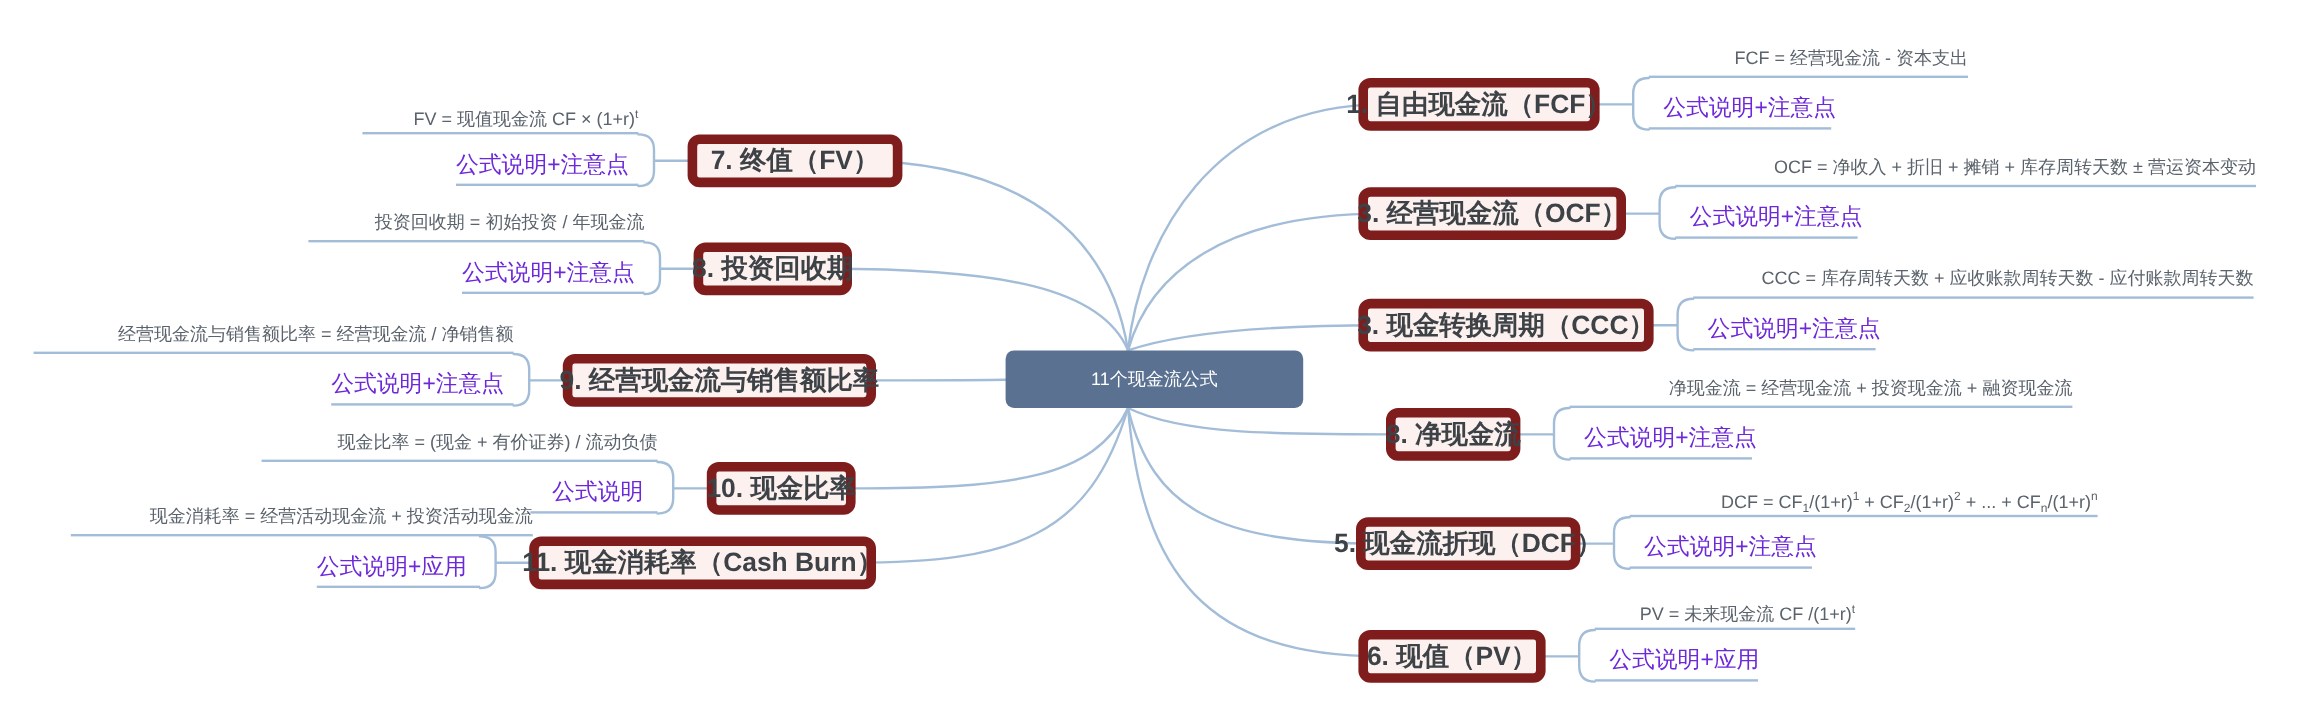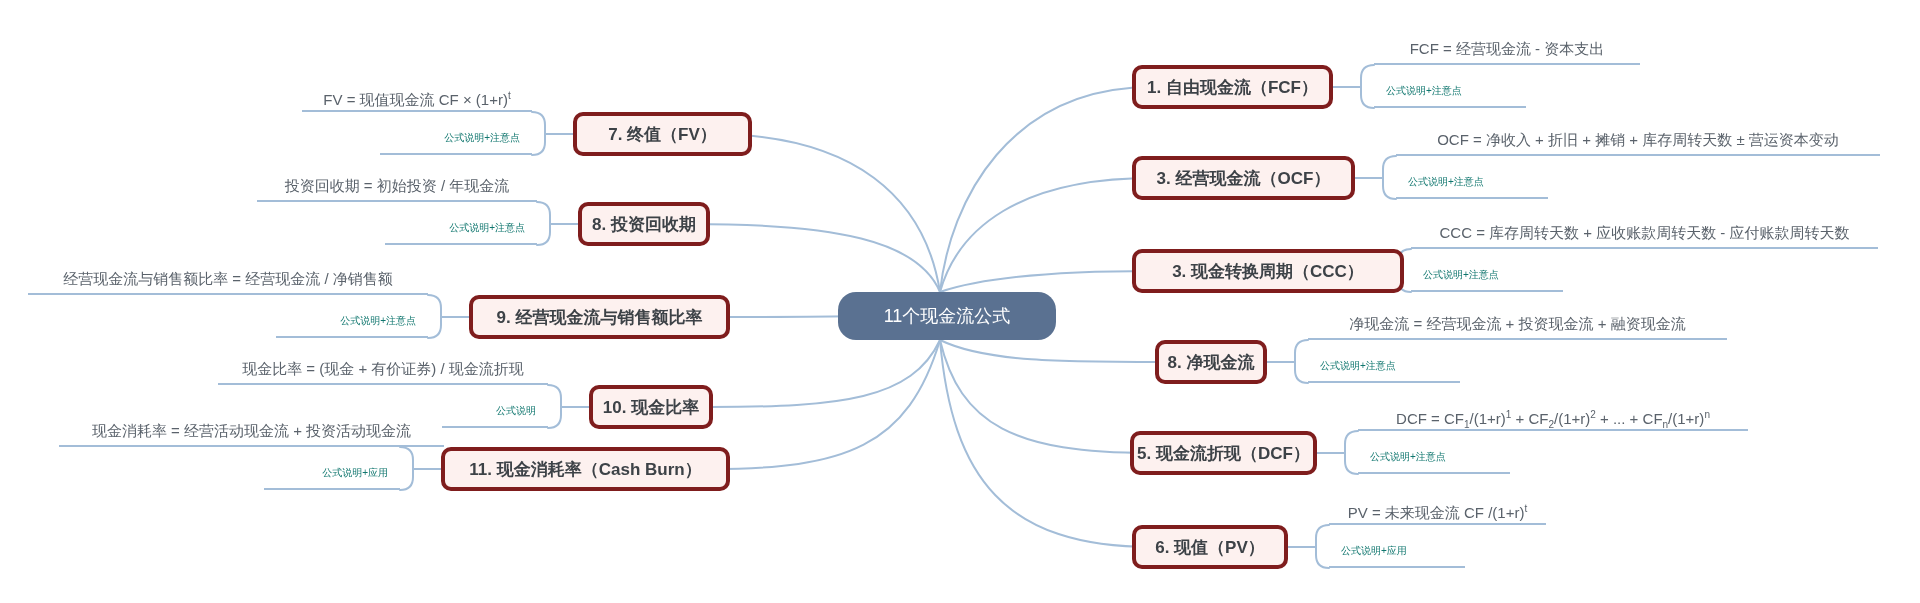--- a/index.html
+++ b/index.html
@@ -4,48 +4,48 @@
 <style>
   html,body{margin:0;padding:0;}
   body{
     width:1920px;height:603px;position:relative;overflow:hidden;
     background:#ffffff;
     font-family:"Liberation Sans","DejaVu Sans",sans-serif;
   }
   svg.connectors{position:absolute;left:0;top:0;z-index:1;}
 
   .root{
-    position:absolute;left:838px;top:292px;width:218px;height:48px;z-index:3;
-    background:#5a7191;border-radius:18px;color:#ffffff;font-size:18px;font-weight:500;
+    position:absolute;left:838px;top:292px;width:248px;height:48px;z-index:3;
+    background:#5a7191;border-radius:7px;color:#ffffff;font-size:15px;font-weight:500;
     display:flex;align-items:center;justify-content:center;white-space:nowrap;
     box-sizing:border-box;
   }
   .topic{
     position:absolute;height:44px;z-index:2;box-sizing:border-box;
-    background:#fdf1ef;border:4px solid #7f1d1d;border-radius:10px;
-    color:#3d4247;font-size:17px;font-weight:bold;
+    background:#fdf1ef;border:8px solid #7f1d1d;border-radius:10px;
+    color:#3d4247;font-size:22px;font-weight:bold;
     display:flex;align-items:center;justify-content:center;white-space:nowrap;
   }
   .formula{
     position:absolute;z-index:2;box-sizing:border-box;height:26px;
     line-height:19px;padding-bottom:5px;
     border-bottom:2px solid #a3bdd8;
-    font-size:15px;color:#5a626b;white-space:nowrap;text-align:center;
+    font-size:15px;color:#5a626b;white-space:nowrap;text-align:right;
   }
   .formula sup,.formula sub{font-size:10px;}
   .note{
     position:absolute;z-index:2;box-sizing:border-box;height:31px;
     line-height:27px;border-bottom:2px solid #a3bdd8;
-    font-size:10px;color:#0f766e;white-space:nowrap;padding-left:12px;
+    font-size:19px;color:#6d28d9;white-space:nowrap;padding-left:12px;
   }
   .note.ls{text-align:right;padding-right:12px;padding-left:0;}
 
   .t1{left:1132px;top:65px;width:201px}
   .t2{left:1132px;top:156px;width:223px}
-  .t3{left:1132px;top:249px;width:272px}
+  .t3{left:1132px;top:249px;width:246px}
   .t4{left:1155px;top:340px;width:112px}
   .t5{left:1130px;top:431px;width:187px}
   .t6{left:1132px;top:525px;width:156px}
   .t7{left:573px;top:112px;width:179px}
   .t8{left:578px;top:202px;width:132px}
   .t9{left:469px;top:295px;width:261px}
   .t10{left:589px;top:385px;width:124px}
   .t11{left:441px;top:447px;width:289px}
 
   .f1{left:1374px;top:39px;width:266px}
@@ -135,18 +135,18 @@
 
 <div class="topic t8">8. 投资回收期</div>
 <div class="formula f8">投资回收期 = 初始投资 / 年现金流</div>
 <div class="note n8 ls">公式说明+注意点</div>
 
 <div class="topic t9">9. 经营现金流与销售额比率</div>
 <div class="formula f9">经营现金流与销售额比率 = 经营现金流 / 净销售额</div>
 <div class="note n9 ls">公式说明+注意点</div>
 
 <div class="topic t10">10. 现金比率</div>
-<div class="formula f10">现金比率 = (现金 + 有价证券) / 现金流折现</div>
+<div class="formula f10">现金比率 = (现金 + 有价证券) / 流动负债</div>
 <div class="note n10 ls">公式说明</div>
 
 <div class="topic t11">11. 现金消耗率（Cash Burn）</div>
 <div class="formula f11">现金消耗率 = 经营活动现金流 + 投资活动现金流</div>
 <div class="note n11 ls">公式说明+应用</div>
 
 </body></html>

